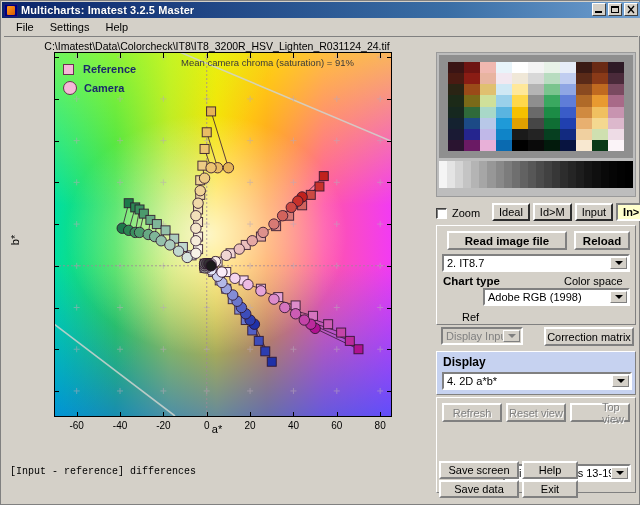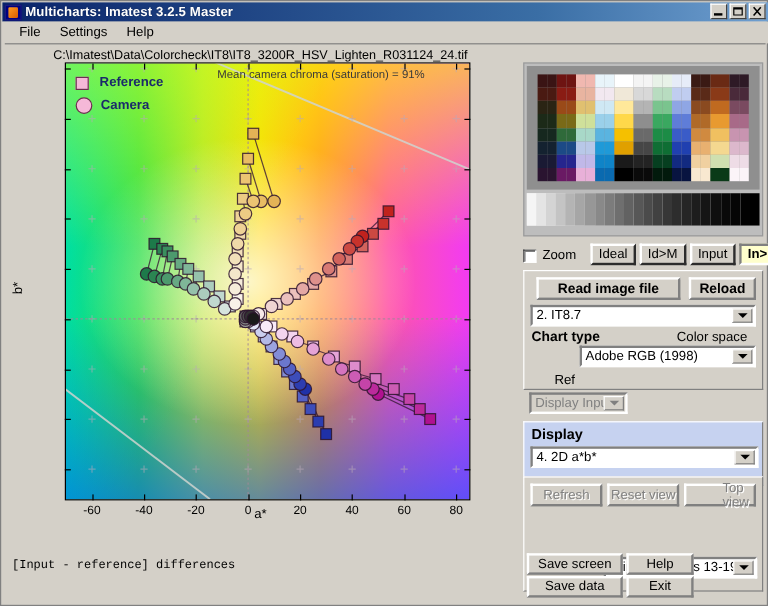--- a/index.html
+++ b/index.html
@@ -755,22 +755,23 @@
           <span class="arrow"></span>
         </div>
 
         <div class="lbl" style="left:25px;top:85px;">Ref</div>
       </div>
 
       <div class="combo dis" style="left:7px;top:290px;width:82px;height:18px;">
         <span>Display Input</span>
         <span class="arrow"></span>
       </div>
-
-      <div class="group" style="left:2px;top:314px;width:200px;height:54px;background:#c6d2f0;padding-left:32px;">
+      <div class="btn" style="left:110px;top:290px;width:90px;height:19px;">Correction matrix</div>
+
+      <div class="group" style="left:2px;top:314px;width:200px;height:44px;background:#c6d2f0;padding-left:32px;">
         <div class="lbl b" style="left:6px;top:3px;font-size:12px;">Display</div>
         <div class="combo" style="left:5px;top:20px;width:190px;height:18px;">
           <span>4.  2D a*b*</span>
           <span class="arrow"></span>
         </div>
       </div>
 
       <div class="group" style="left:2px;top:360px;width:200px;height:96px;">
         <div class="btn dis" style="left:5px;top:5px;width:60px;height:19px;">Refresh</div>
         <div class="btn dis" style="left:69px;top:5px;width:60px;height:19px;">Reset view</div>

